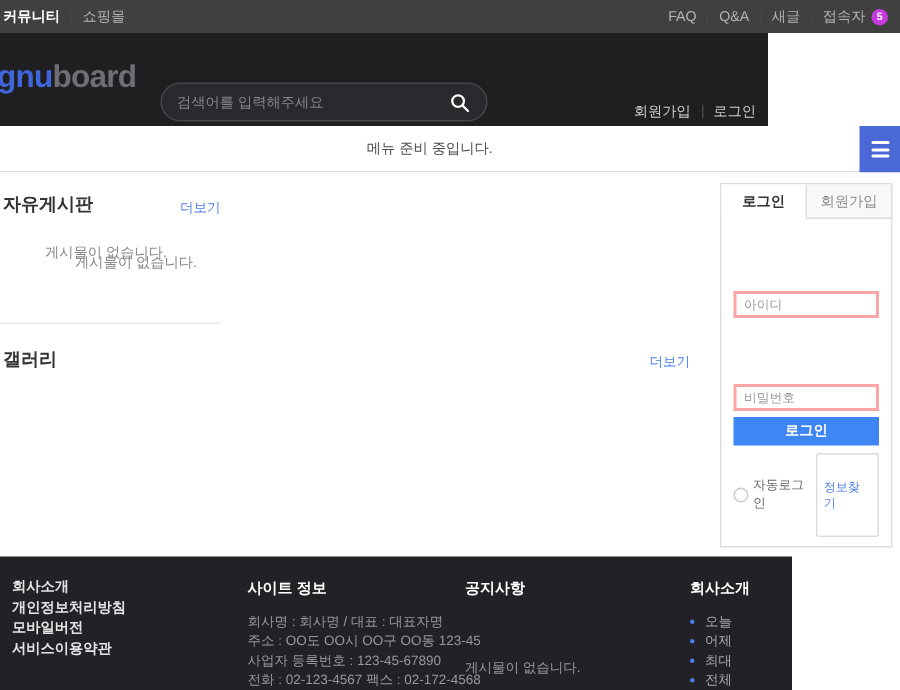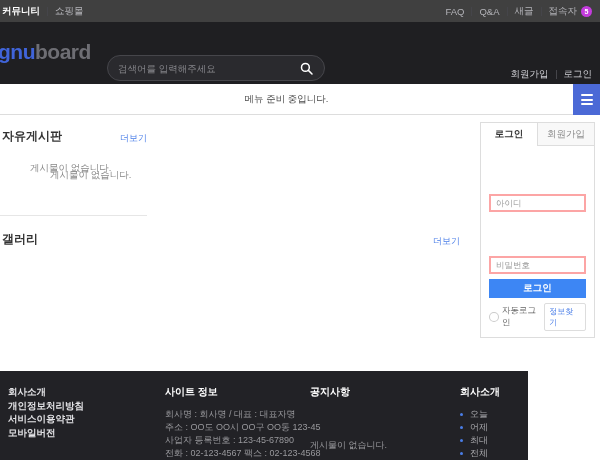--- a/index.html
+++ b/index.html
@@ -11,21 +11,21 @@
   .topbar { position:absolute; left:0; top:0; width:600px; height:22px; background:#404040;
             display:flex; align-items:center; justify-content:space-between; padding:0 8px 0 2px; }
   .topbar .grp { display:flex; align-items:center; }
   .tb-item { font-size:9.5px; color:#b3b3b8; cursor:pointer; white-space:nowrap; }
   .tb-item.strong { color:#fff; font-weight:bold; }
   .vsep { width:1px; height:9px; background:#45454a; margin:0 7px; }
   .badge { display:inline-flex; align-items:center; justify-content:center; width:11px; height:11px;
            border-radius:50%; background:#c43bdd; color:#fff; font-size:7px; font-weight:bold; margin-left:4px; }
 
   
-  .header { position:absolute; left:0; top:22px; width:600px; height:62px; background:#1f1f22; }
+  .header { position:absolute; left:0; top:22px; width:512px; height:62px; background:#1f1f22; }
   .logo { position:absolute; left:-2px; top:18px; font-size:21px; font-weight:800; letter-spacing:-0.5px; cursor:pointer; }
   .logo .gnu { color:#4064d9; } .logo .board { color:#6e6e74; }
   .searchwrap { position:absolute; left:107px; top:33px; width:218px; height:26px; background:#2a2a2e;
                 border:1px solid #46464b; border-radius:14px; display:flex; align-items:center; padding:0 10px; }
   .searchwrap input { flex:1; background:transparent; border:none; outline:none; color:#ddd; font-size:9.5px;
                       font-family:inherit; }
   .searchwrap input::placeholder { color:#85858a; }
   .sbtn { width:16px; height:16px; background:transparent; border:none; cursor:pointer; display:flex;
           align-items:center; justify-content:center; padding:0; }
   .memberlinks { position:absolute; right:8px; top:46px; display:flex; align-items:center; }
@@ -60,21 +60,21 @@
   .lb-body { padding:7px 8px 6px; }
   .lb-input { width:100%; height:18px; border:2px solid #fca5a5; font-size:8.5px; padding:0 5px; margin-bottom:3px;
               font-family:inherit; color:#333; outline:none;margin-top:41px; }
   .lb-input::placeholder { color:#999; }
   .lb-submit { width:100%; height:19px; background:#3d86f4; color:#fff; border:none; font-size:9.5px;
                font-weight:bold; cursor:pointer; font-family:inherit; }
   .lb-foot { display:flex; align-items:center; justify-content:space-between; margin-top:5px; }
   .chkwrap { display:flex; align-items:center; gap:3px; cursor:pointer; }
   .chk { width:10px; height:10px; border:1px solid #ccc; border-radius:50%; background:#fff; }
   .chklabel { font-size:8.5px; color:#666; }
-  .findinfo { font-size:8px; color:#4a7ee8; border:1px solid #ddd; border-radius:2px; padding:2px 4px; cursor:pointer; }
+  .findinfo { font-size:8px; color:#4a7ee8; border:1px solid #ddd; border-radius:2px; padding:16px 4px; cursor:pointer; }
 
   
   .footer { position:absolute; left:0; top:371px; width:528px; height:89px; background:#222226; overflow:hidden; }
   .f-col { position:absolute; top:14px; }
   .f-col1 { left:8px; width:150px; }
   .f-col2 { left:165px; width:140px; }
   .f-col3 { left:310px; width:140px; }
   .f-col4 { left:460px; width:132px; }
   .f-link { font-size:9.5px; color:#e3e3e6; font-weight:bold; line-height:13.5px; cursor:pointer; }
   .f-title { font-size:10px; color:#fff; font-weight:bold; margin-bottom:9px; }
@@ -172,29 +172,29 @@
         </div>
       </div>
     </div>
 
   </div>
 
   <div class="footer">
     <div class="f-col f-col1">
       <div class="f-link">회사소개</div>
       <div class="f-link">개인정보처리방침</div>
+      <div class="f-link">모바일버전</div>
       <div class="f-link">서비스이용약관</div>
-      <div class="f-link">모바일버전</div>
     </div>
     <div class="f-col f-col2">
       <div class="f-title">사이트 정보</div>
       <div class="f-line">회사명 : 회사명 / 대표 : 대표자명</div>
       <div class="f-line">주소 : OO도 OO시 OO구 OO동 123-45</div>
       <div class="f-line">사업자 등록번호 : 123-45-67890</div>
-      <div class="f-line">전화 : 02-123-4567 팩스 : 02-123-4568</div>
+      <div class="f-line">전화 : 02-123-4567 팩스 : 02-172-4568</div>
 
     </div>
     <div class="f-col f-col3">
       <div class="f-title">공지사항</div>
       <div class="f-empty">게시물이 없습니다.</div>
     </div>
     <div class="f-col f-col4">
       <div class="f-title">회사소개</div>
       <div class="v-row">
         <span class="v-dot"></span>

